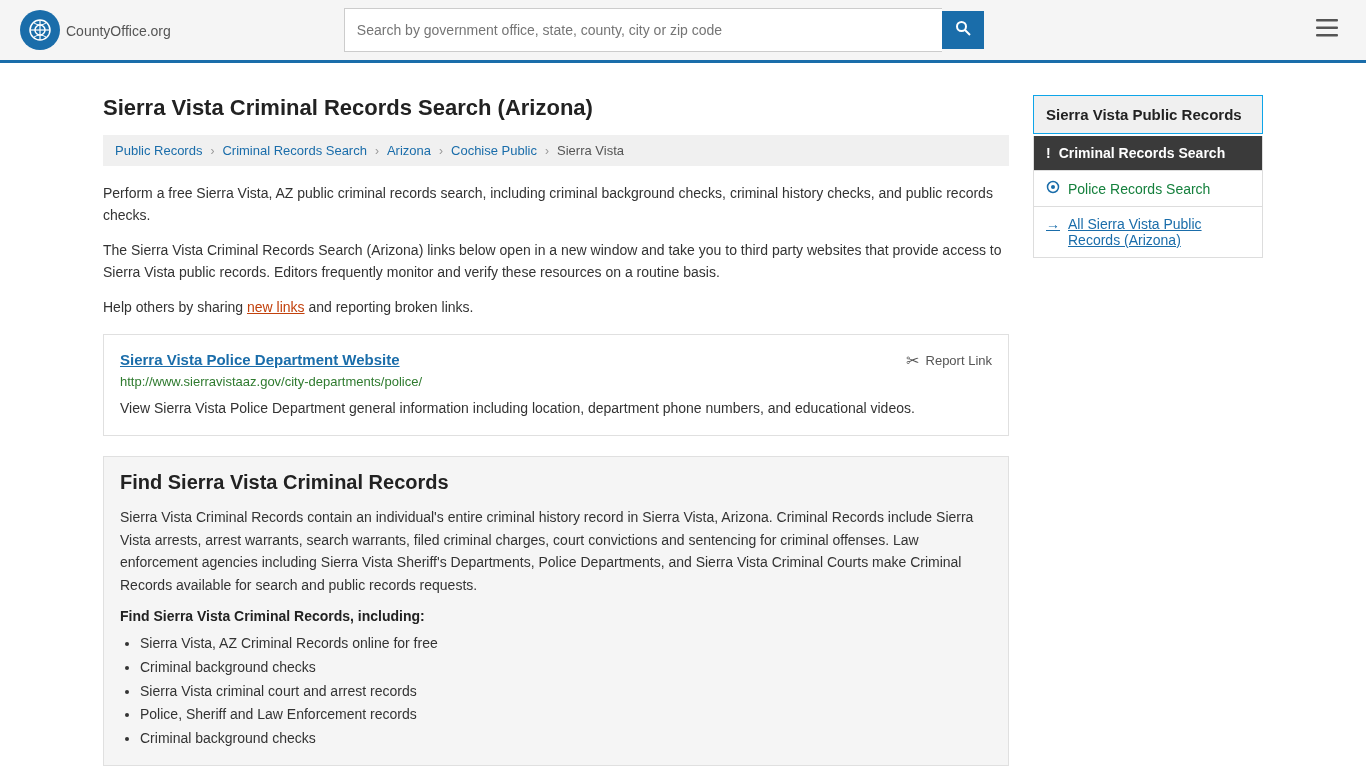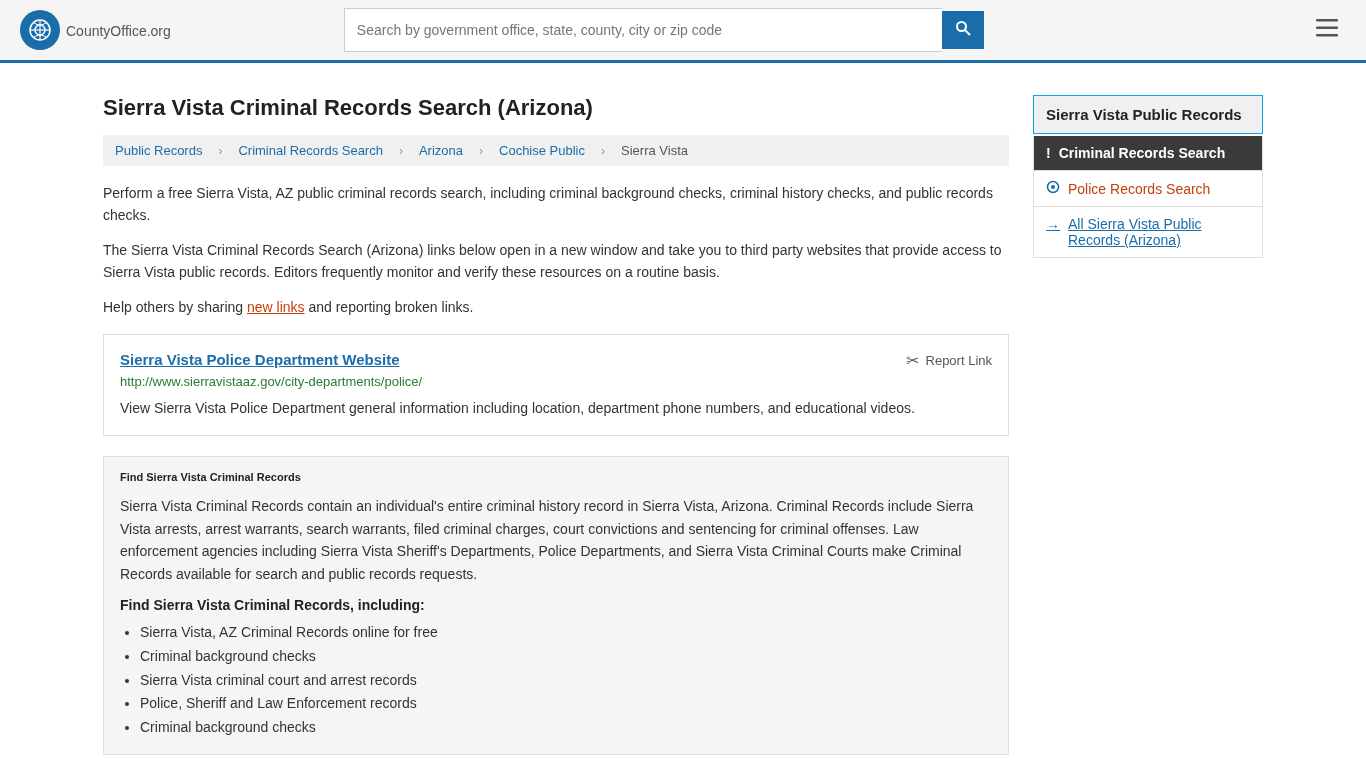--- a/index.html
+++ b/index.html
@@ -110,21 +110,21 @@
     
     .breadcrumb {
       background: #f0f0f0;
       padding: 8px 12px;
       font-size: 13px;
       color: #555;
       margin-bottom: 16px;
       display: flex;
       align-items: center;
       flex-wrap: wrap;
-      gap: 16px;
+      gap: 8px;
     }
     .breadcrumb a { color: #1a6daa; text-decoration: none; }
     .breadcrumb-sep { color: #999; font-size: 12px; }
 
     
     .intro-text { font-size: 14px; line-height: 1.6; color: #333; margin-bottom: 12px; }
     .intro-text a { color: #c2410c; }
 
     
     .link-card {
@@ -165,21 +165,21 @@
     .link-desc { font-size: 14px; color: #333; line-height: 1.6; }
 
     
     .section-box {
       background: #f5f5f5;
       border: 1px solid #e0e0e0;
       padding: 14px 16px;
       margin-top: 20px;
     }
     .section-title {
-      font-size: 11px;
+      font-size: 20px;
       font-weight: bold;
       color: #222;
       margin-bottom: 12px;
     }
     .section-text { font-size: 14px; line-height: 1.6; color: #333; margin-bottom: 12px; }
     .section-sub-title { font-size: 14px; font-weight: bold; color: #222; margin-bottom: 8px; }
     .section-list { padding-left: 20px; }
     .section-list li { font-size: 14px; line-height: 1.7; color: #333; }
 
     
@@ -195,21 +195,21 @@
     .sidebar-item {
       display: flex;
       align-items: center;
       gap: 8px;
       padding: 9px 12px;
       font-size: 14px;
       cursor: pointer;
       border: 1px solid #ddd;
       border-top: none;
       text-decoration: none;
-      color: #c2410c;
+      color: #15803d;
     }
     .sidebar-item.active {
       background: #3a3a3a;
       color: white;
       font-weight: bold;
     }
     .sidebar-item.active .sidebar-icon { color: white; }
     .sidebar-icon { font-size: 14px; flex-shrink: 0; }
     .sidebar-item-all {
       display: flex;

